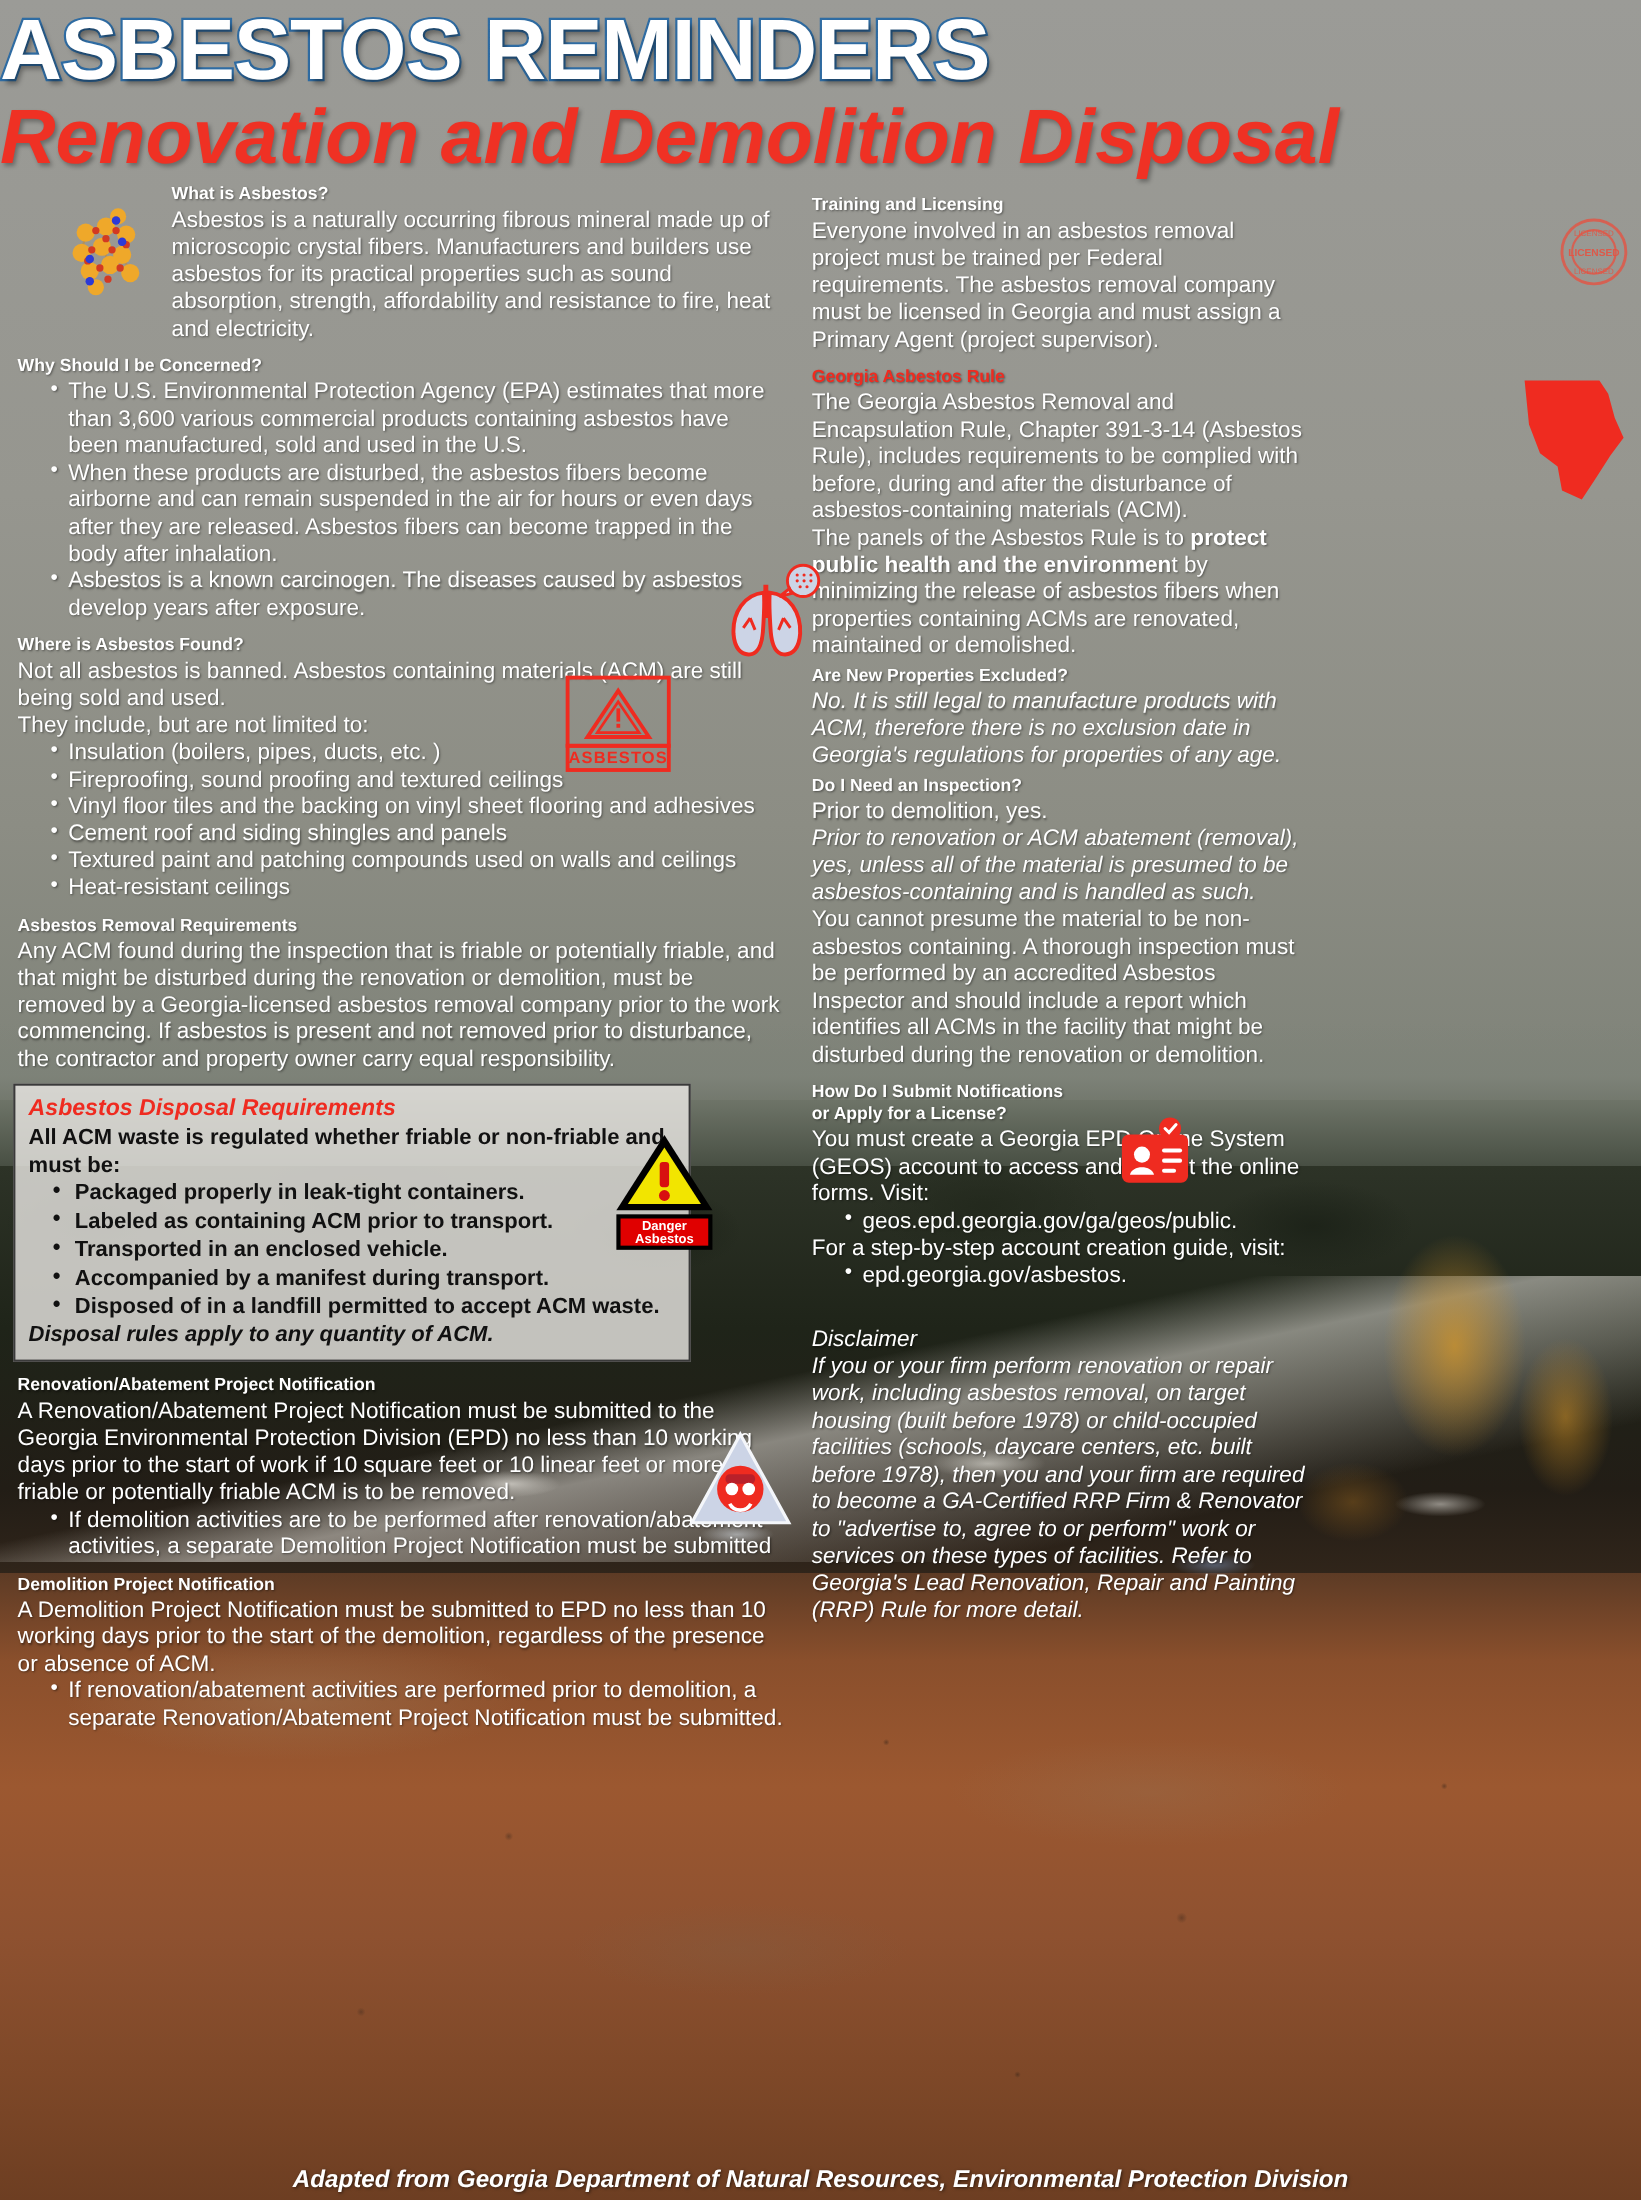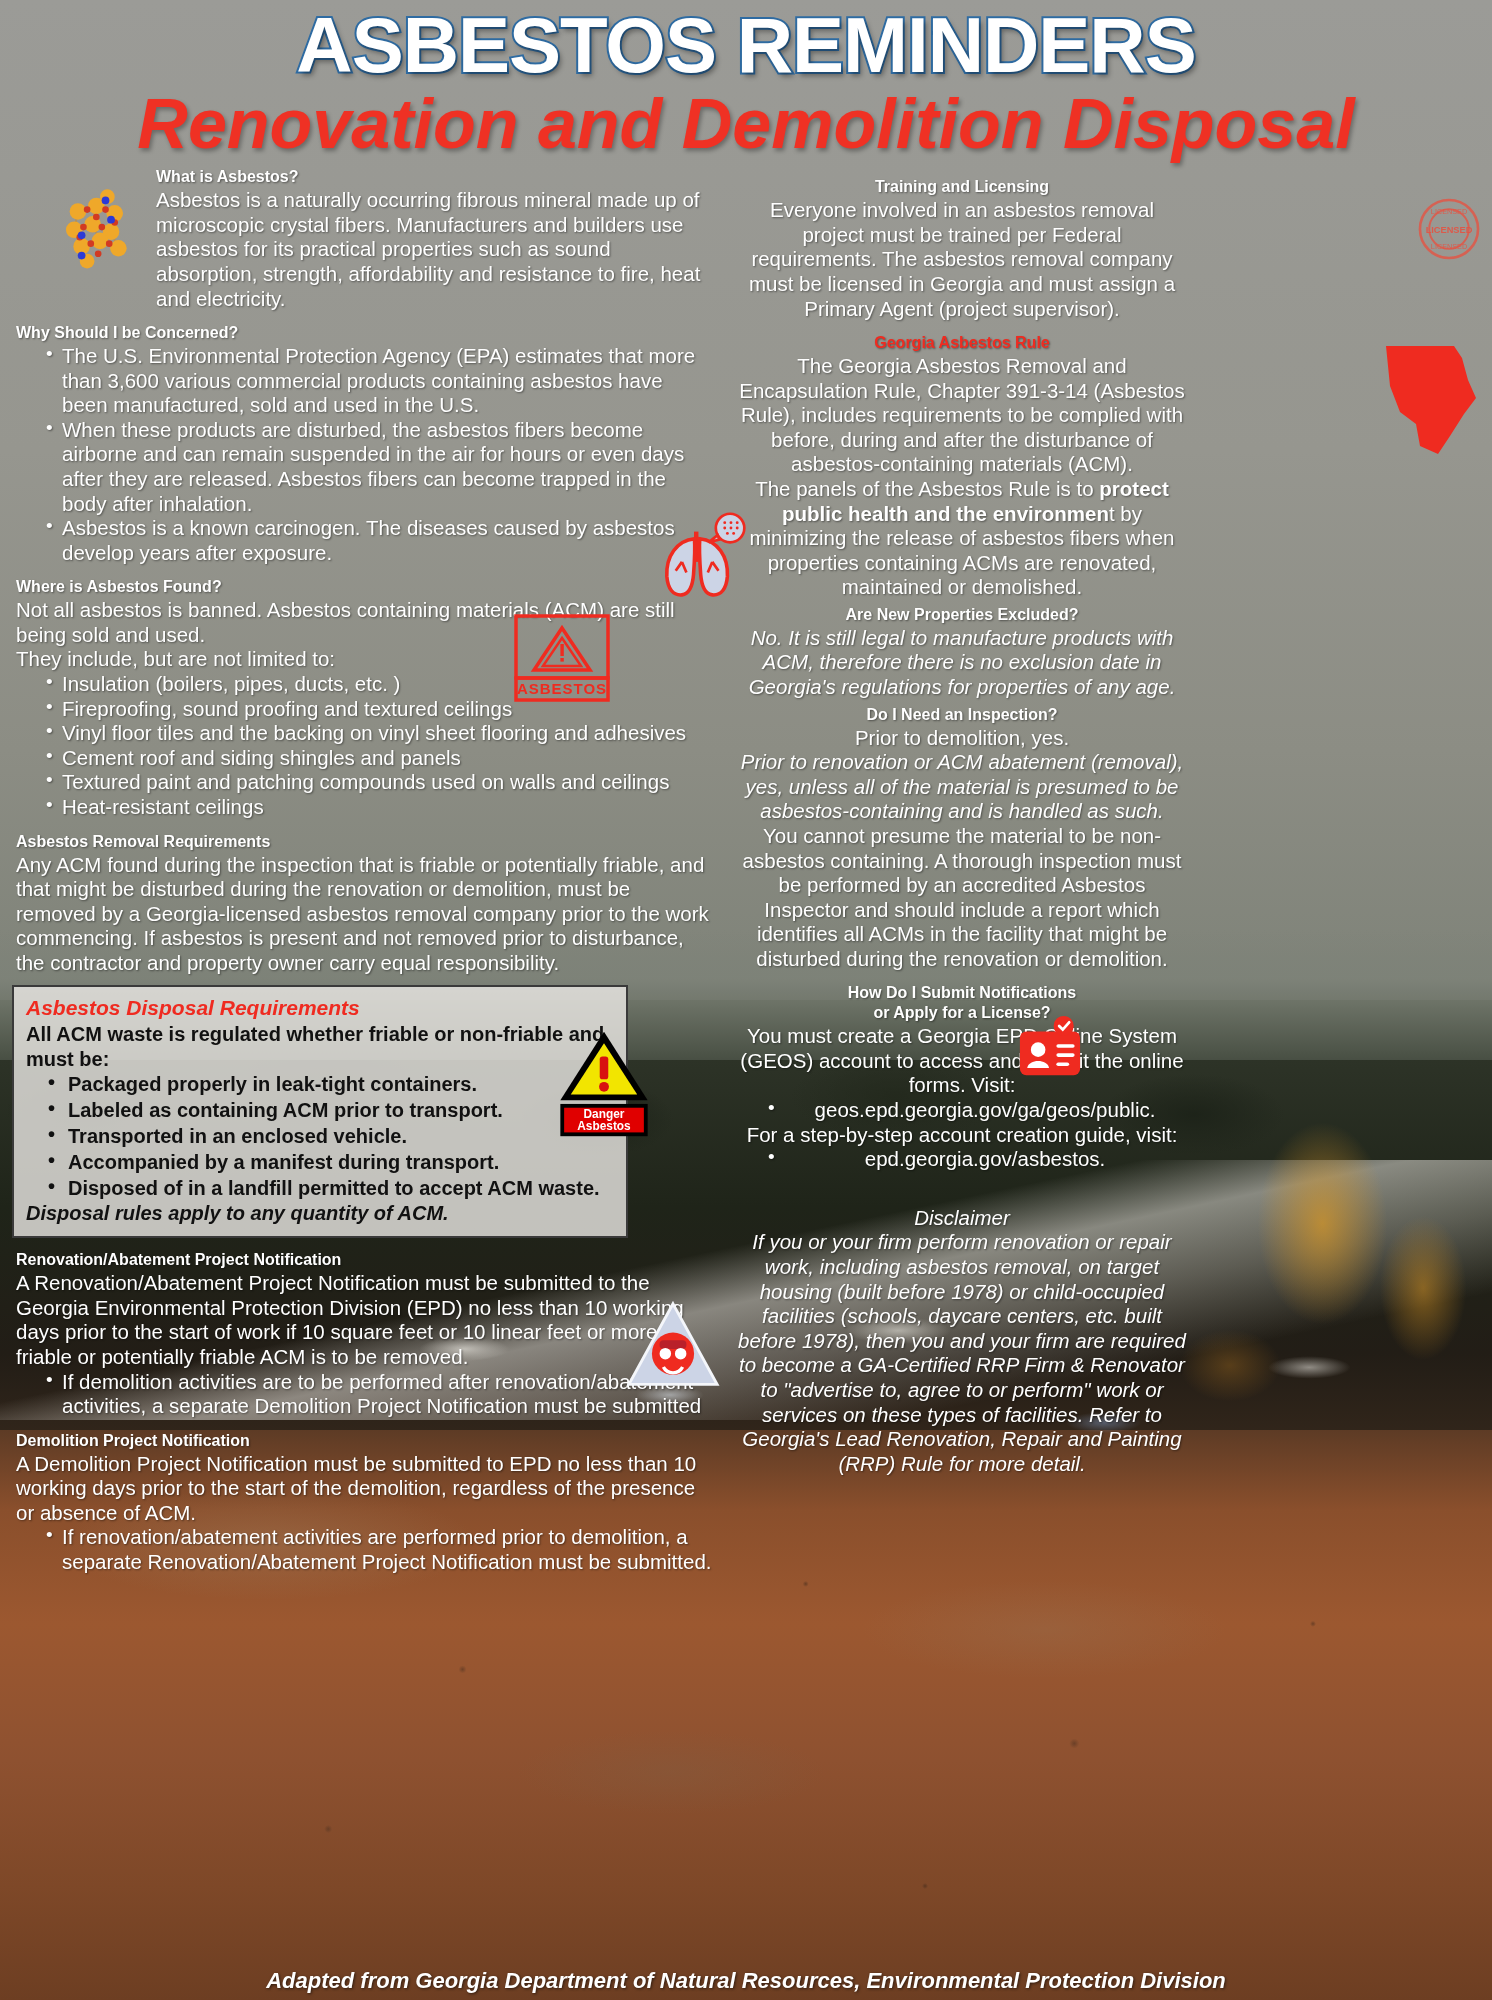--- a/index.html
+++ b/index.html
@@ -48,36 +48,36 @@
       radial-gradient(ellipse 55px 15px at 84% 38%,rgba(215,212,205,.6),transparent 75%);}
   .bg-machine{position:absolute;right:10px;top:1030px;width:420px;height:430px;
     background:
       radial-gradient(ellipse 90px 140px at 62% 45%,rgba(212,150,40,.75),transparent 72%),
       radial-gradient(ellipse 60px 100px at 86% 60%,rgba(196,136,34,.6),transparent 72%),
       radial-gradient(ellipse 70px 50px at 40% 78%,rgba(150,100,30,.45),transparent 72%);}
   .bg-slope{position:absolute;left:0;right:0;top:1160px;height:260px;
     background:linear-gradient(168deg,rgba(225,222,216,0) 42%,rgba(222,219,212,.55) 52%,rgba(205,200,192,.35) 64%,rgba(0,0,0,0) 78%);}
 
   
-  .header{position:relative;z-index:5;text-align:center;padding-top:6px;}
+  .header{position:relative;z-index:5;padding-top:6px;}
   .title{
     font-size:78px;font-weight:bold;letter-spacing:-1px;color:#ffffff;
     font-family:"Liberation Sans",sans-serif;line-height:1.02;
     -webkit-text-stroke:4px #2f6ca3;paint-order:stroke fill;
     text-shadow:3px 4px 5px rgba(0,0,0,.35);margin:0;
   }
   .subtitle{
     font-size:70px;font-weight:bold;font-style:italic;color:#ef3124;
     line-height:1.04;margin:2px 0 0 0;text-shadow:2px 3px 4px rgba(0,0,0,.3);
   }
 
   
   .cols{position:relative;z-index:5;display:flex;align-items:flex-start;padding:8px 16px 0 16px;}
   .col-left{width:706px;flex:0 0 706px;padding-right:10px;box-sizing:border-box;}
-  .col-right{width:448px;flex:0 0 448px;margin-left:16px;box-sizing:border-box;text-align:center;}
+  .col-right{width:448px;flex:0 0 448px;margin-left:16px;box-sizing:border-box;}
 
   .h3{font-size:16px;font-weight:bold;color:#ffffff;margin:0 0 1px 0;line-height:1.18;
       text-shadow:1px 1px 2px rgba(0,0,0,.45);}
   .h3.red{color:#ef2b20;}
   .p{font-size:20.5px;color:#ffffff;margin:0;line-height:1.20;
      text-shadow:1px 1px 2px rgba(0,0,0,.45);}
   .p.ital{font-style:italic;}
   .p b{font-weight:bold;}
   ul.b{margin:0;padding:0 0 0 30px;list-style:none;}
   ul.b li{font-size:20.5px;color:#fff;line-height:1.20;position:relative;padding-left:16px;

